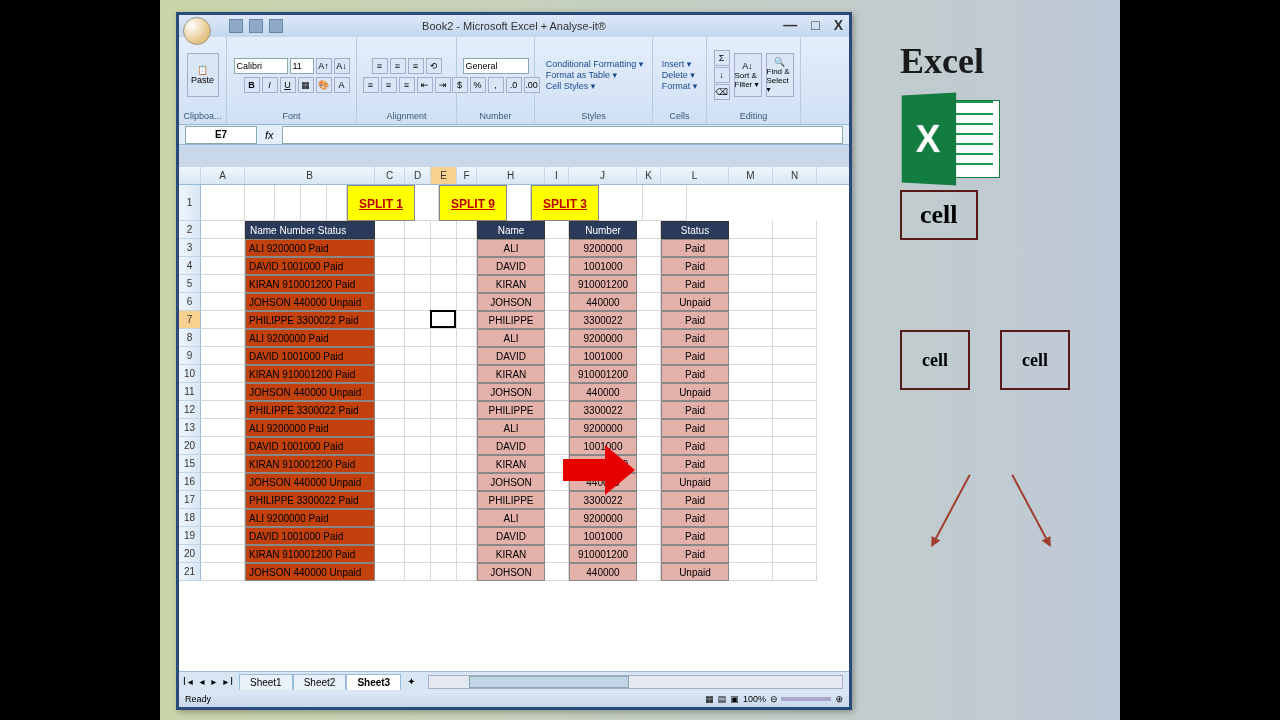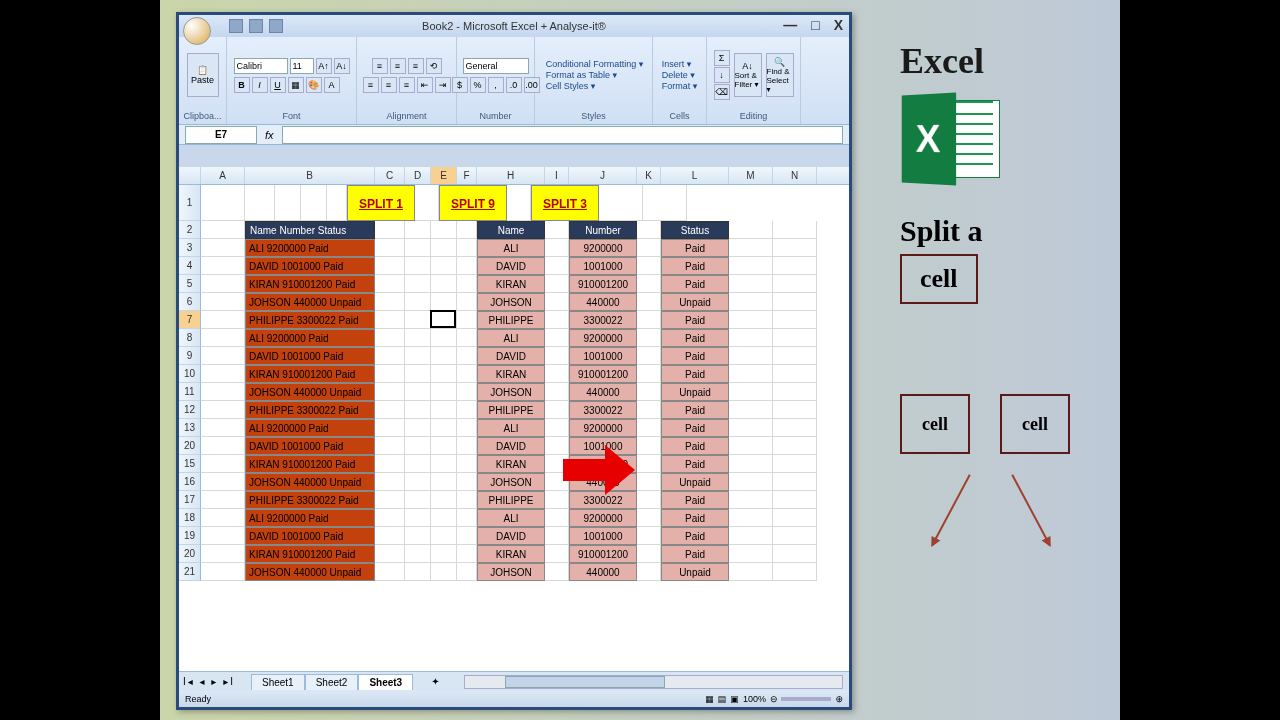--- a/index.html
+++ b/index.html
@@ -51,21 +51,21 @@
 .navy { background: #2a3a5a; color: #fff; text-align: center; border: 1px solid #333; }
 .navy-l { background: #2a3a5a; color: #fff; padding-left: 4px; border: 1px solid #333; }
 .blue-d { background: #c2410c; border: 1px solid #888; }
 .pink-d { background: #e4b0aa; text-align: center; border: 1px solid #888; }
 
 .sel-cell { position: absolute; border: 2px solid #000; background: #fff; pointer-events: none; }
 .arrow { position: absolute; left: 384px; top: 430px; width: 80px; height: 50px; }
 .arrow-body { position: absolute; left: 0; top: 14px; width: 44px; height: 22px; background: #e60000; }
 .arrow-head { position: absolute; left: 42px; top: 0; width: 0; height: 0; border-top: 25px solid transparent; border-bottom: 25px solid transparent; border-left: 30px solid #e60000; }
 
-.sheettabs { position: absolute; bottom: 16px; left: 0; right: 0; height: 20px; background: #d8e6f4; display: flex; align-items: center; font-size: 10px; border-top: 1px solid #9bd; gap: 12px; }
+.sheettabs { position: absolute; bottom: 16px; left: 0; right: 0; height: 20px; background: #d8e6f4; display: flex; align-items: center; font-size: 10px; border-top: 1px solid #9bd; }
 .navbtns { padding: 0 4px; letter-spacing: 2px; }
 .sheettab { padding: 2px 10px; border: 1px solid #9bd; background: #e8f0fa; border-bottom: none; }
 .sheettab.active { background: #fff; font-weight: bold; }
 .hscroll { flex: 1; margin: 0 6px; height: 14px; background: #e4eaf0; border: 1px solid #aac; position: relative; }
 .hscroll-thumb { position: absolute; left: 40px; width: 160px; top: 0; bottom: 0; background: #c4d4e8; border: 1px solid #8aa; }
 
 .statusbar { position: absolute; bottom: 0; left: 0; right: 0; height: 16px; background: linear-gradient(to bottom, #dce8f6, #c8d8ea); font-size: 9px; display: flex; align-items: center; padding: 0 6px; justify-content: space-between; }
 .zoom { display: flex; align-items: center; gap: 4px; }
 
 .side { position: absolute; right: 180px; top: 40px; width: 200px; }
@@ -113,21 +113,21 @@
 
 
     <div class="ribbon">
       <div class="rgroup" style="width:48px">
         <div class="rtools">
             <div class="rbtn big">📋<span>Paste</span></div>
           </div>
         <div class="rgroup-label">Clipboa...</div>
       </div>
       <div class="rgroup" style="width:130px">
-        <div class="rtools" style="flex-direction:column;align-items:flex-start;gap:3px;padding:2px">
+        <div class="rtools" style="flex-direction:column;align-items:flex-end;gap:3px;padding:2px">
           <div style="display:flex;gap:2px">
               <div class="rselect">Calibri</div>
               <div class="rselect" style="width:24px">11</div>
               <div class="rbtn">A↑</div>
               <div class="rbtn">A↓</div>
             </div>
           <div style="display:flex;gap:2px">
               <div class="rbtn">
                 <b>B</b>
               </div>
@@ -599,21 +599,20 @@
       </div>
     </div>
   </div>
 
   <div class="side">
     <div class="side-title">Excel</div>
     <div class="excel-logo">
       <div class="logo-back"></div>
       <div class="logo-front">X</div>
     </div>
-    <div class="side-text">Split a</div>
     <div class="cell-box">cell</div>
     <div class="diag-arrows">
       <div class="diag l"></div>
         <div class="diag r"></div>
     </div>
     <div class="small-boxes">
       <div class="small-box">cell</div>
       <div class="small-box">cell</div>
     </div>
   </div>

